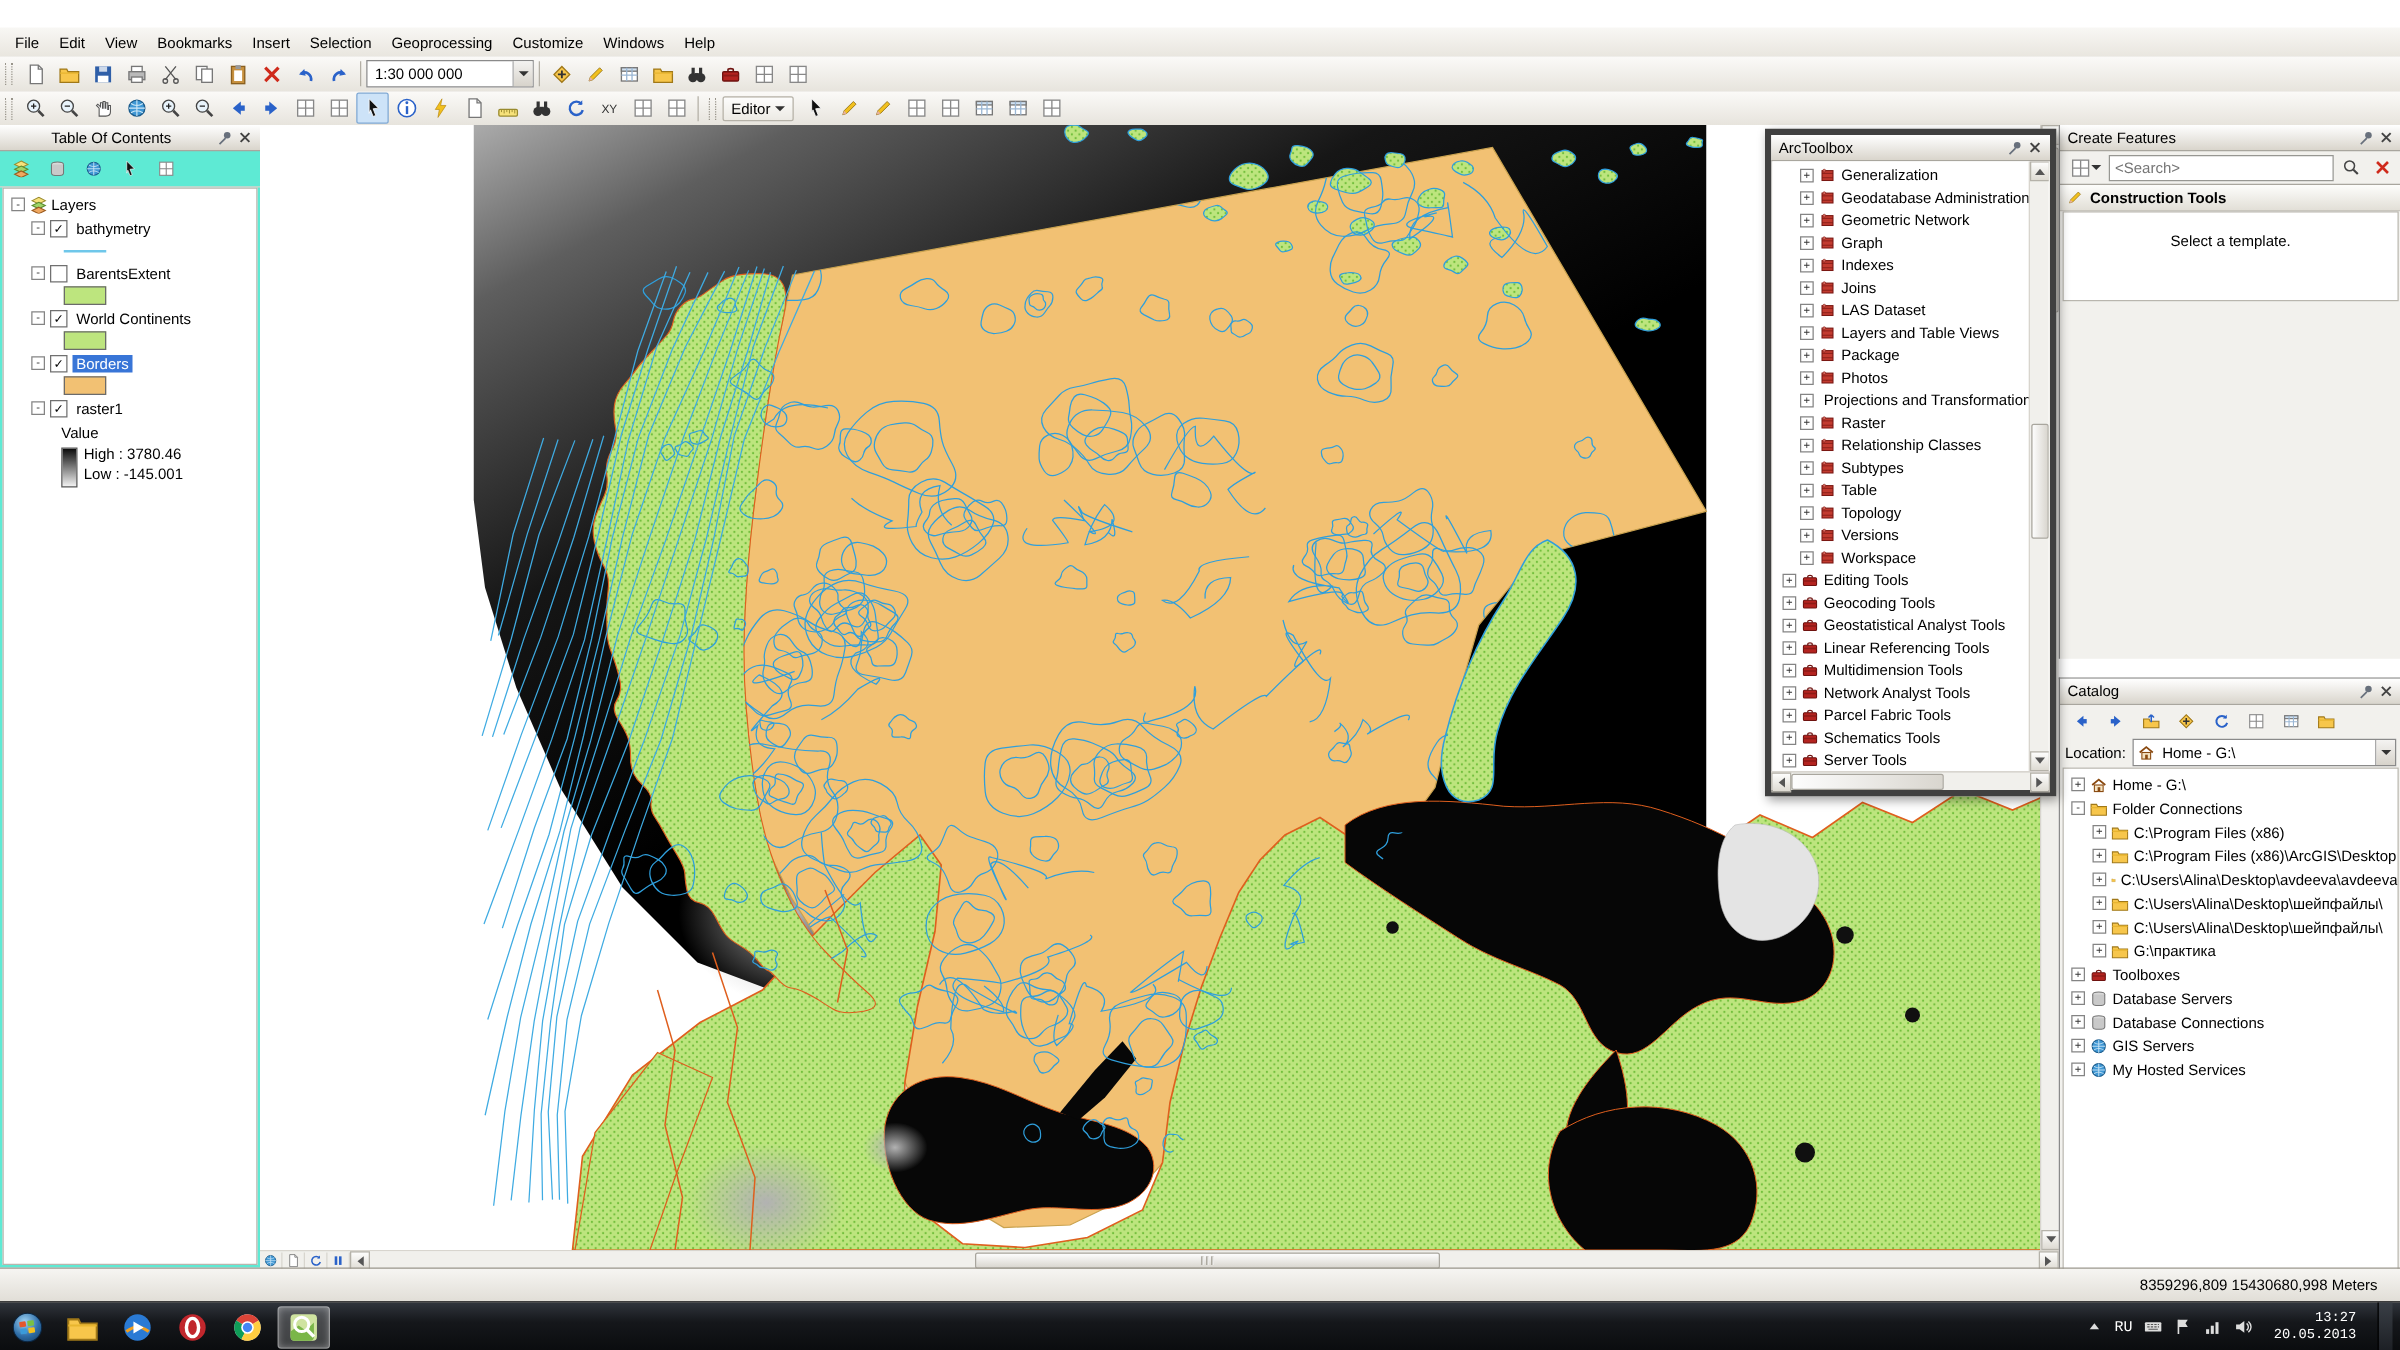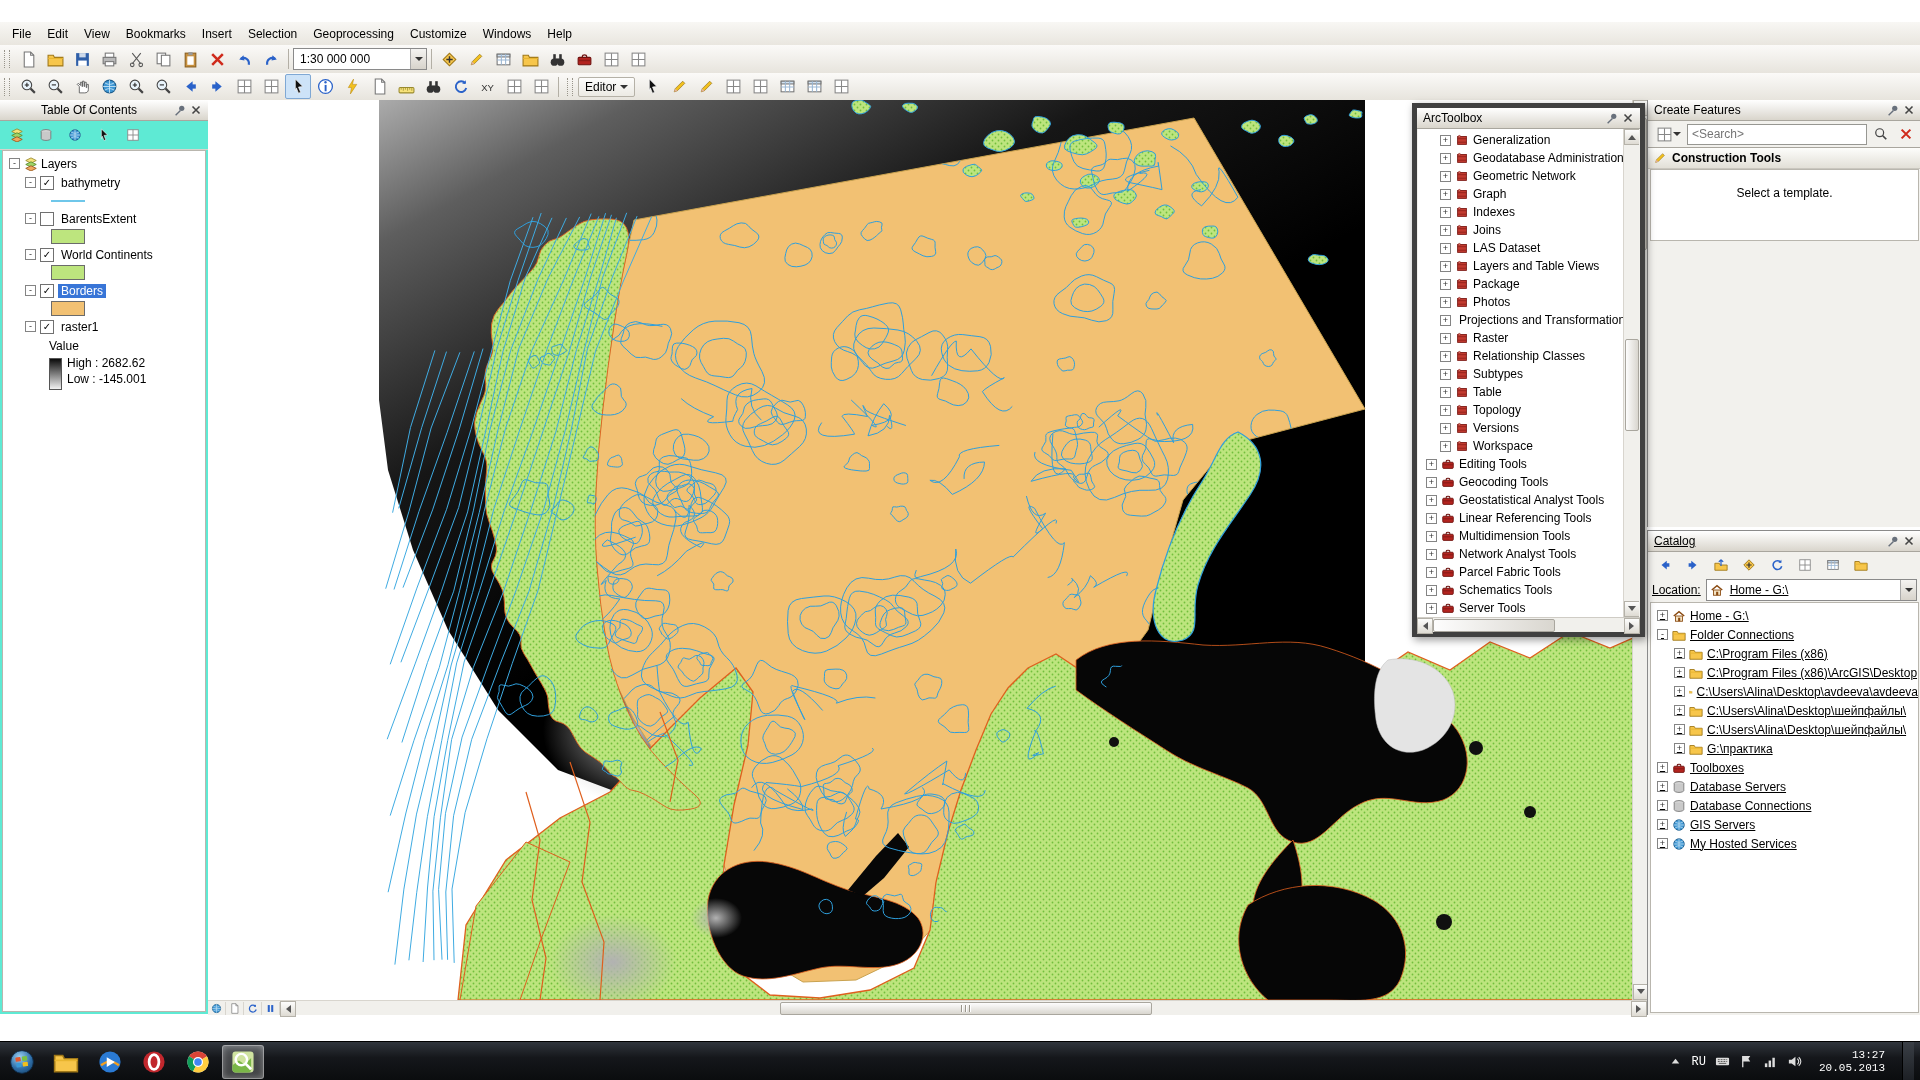--- a/index.html
+++ b/index.html
@@ -91,21 +91,21 @@
   #atb-body{flex:1;position:relative;background:#fff;margin:0 1px;overflow:hidden;}
   #atb-list{position:absolute;left:0;top:0;right:15px;bottom:0;overflow:hidden;padding-top:2px;}
   .atb-row{display:flex;align-items:center;height:18px;white-space:nowrap;overflow:hidden;}
   #atb-vscroll{position:absolute;right:0;top:0;width:15px;bottom:0;background:#f1f0ec;border-left:1px solid #d8d5ce;}
   #atb-hscroll{height:14px;flex:none;background:#f1f0ec;border-top:1px solid #cfccc5;position:relative;}
 
   
   .rpanel{position:absolute;left:1647px;width:273px;background:#f2f1ed;border-left:1px solid #8a8a8a;
     display:flex;flex-direction:column;}
   #create-features{top:100px;height:427px;}
-  #catalog{top:530px;height:484px;border-top:1px solid #8a8a8a;text-decoration:underline;}
+  #catalog{top:542px;height:484px;border-top:1px solid #8a8a8a;}
   #cf-toolbar{height:26px;display:flex;align-items:center;gap:3px;padding:0 4px;flex:none;}
   #cf-search{flex:1;height:19px;border:1px solid #979792;background:#fff;font:12px "Liberation Sans",sans-serif;
     color:#666;padding:0 4px;min-width:0;}
   #cf-templates{flex:1;background:#fff;margin:0 2px;border:1px solid #b9b6ae;text-align:center;color:#444;padding-top:38px;position:relative;}
   .side-toggles{position:absolute;right:2px;bottom:4px;display:flex;flex-direction:column;gap:2px;}
   .side-toggles div{width:14px;height:13px;border:1px solid #b0ada5;background:linear-gradient(#fdfdfc,#e3e0d8);
     display:flex;align-items:center;justify-content:center;}
   #cf-construction-h{height:20px;display:flex;align-items:center;gap:5px;padding:0 5px;font-weight:bold;
     background:linear-gradient(#fdfdfb,#e2dfd7);border-top:1px solid #a9a69e;border-bottom:1px solid #c9c6be;flex:none;}
   #cf-hint{height:54px;background:#fff;margin:0 2px 2px 2px;border:1px solid #b9b6ae;text-align:center;padding-top:16px;flex:none;}
@@ -658,21 +658,21 @@
         <div class="trow" style="padding-left: 22px;">
           <span class="exp">-</span>
           <span class="cb">✓</span>
           <span class="lbl">raster1</span>
         </div>
         <div class="trow" style="padding-left: 46px;">
           <span>Value</span>
         </div>
         <div class="ramp">
           <div class="bar"></div>
-          <span class="hi">High : 2682.62</span>
+          <span class="hi">High : 3780.46</span>
           <span class="lo">Low : -145.001</span>
         </div>
       </div>
   </div>
 
   <div id="map-area">
     <svg id="map-svg" width="1425" height="900" viewBox="0 0 1425 900">
         <defs>
           <linearGradient id="gRaster" x1="0" y1="0" x2="0.65" y2="0.85">
             <stop offset="0" stop-color="#ababab"></stop>
@@ -1442,20 +1442,23 @@
         <div class="cat-row" style="padding-left: 6px;">
           <span class="exp">+</span>
           <svg class="icon-s" style="margin-right: 4px;">
             <use href="#i-globe"></use>
           </svg>
           <span>My Hosted Services</span>
         </div>
       </div>
   </div>
 
+  <div id="statusbar">
+    <span>8359296,809 15430680,998 Meters</span>
+  </div>
 
   <div id="taskbar">
     <div class="tb-app">
       <svg viewBox="0 0 32 32">
         <defs>
             <radialGradient id="orb" cx=".4" cy=".3" r=".9">
               <stop offset="0" stop-color="#9fd4f5"></stop>
               <stop offset=".55" stop-color="#2f6ea8"></stop>
               <stop offset="1" stop-color="#123a5e"></stop>
             </radialGradient>

